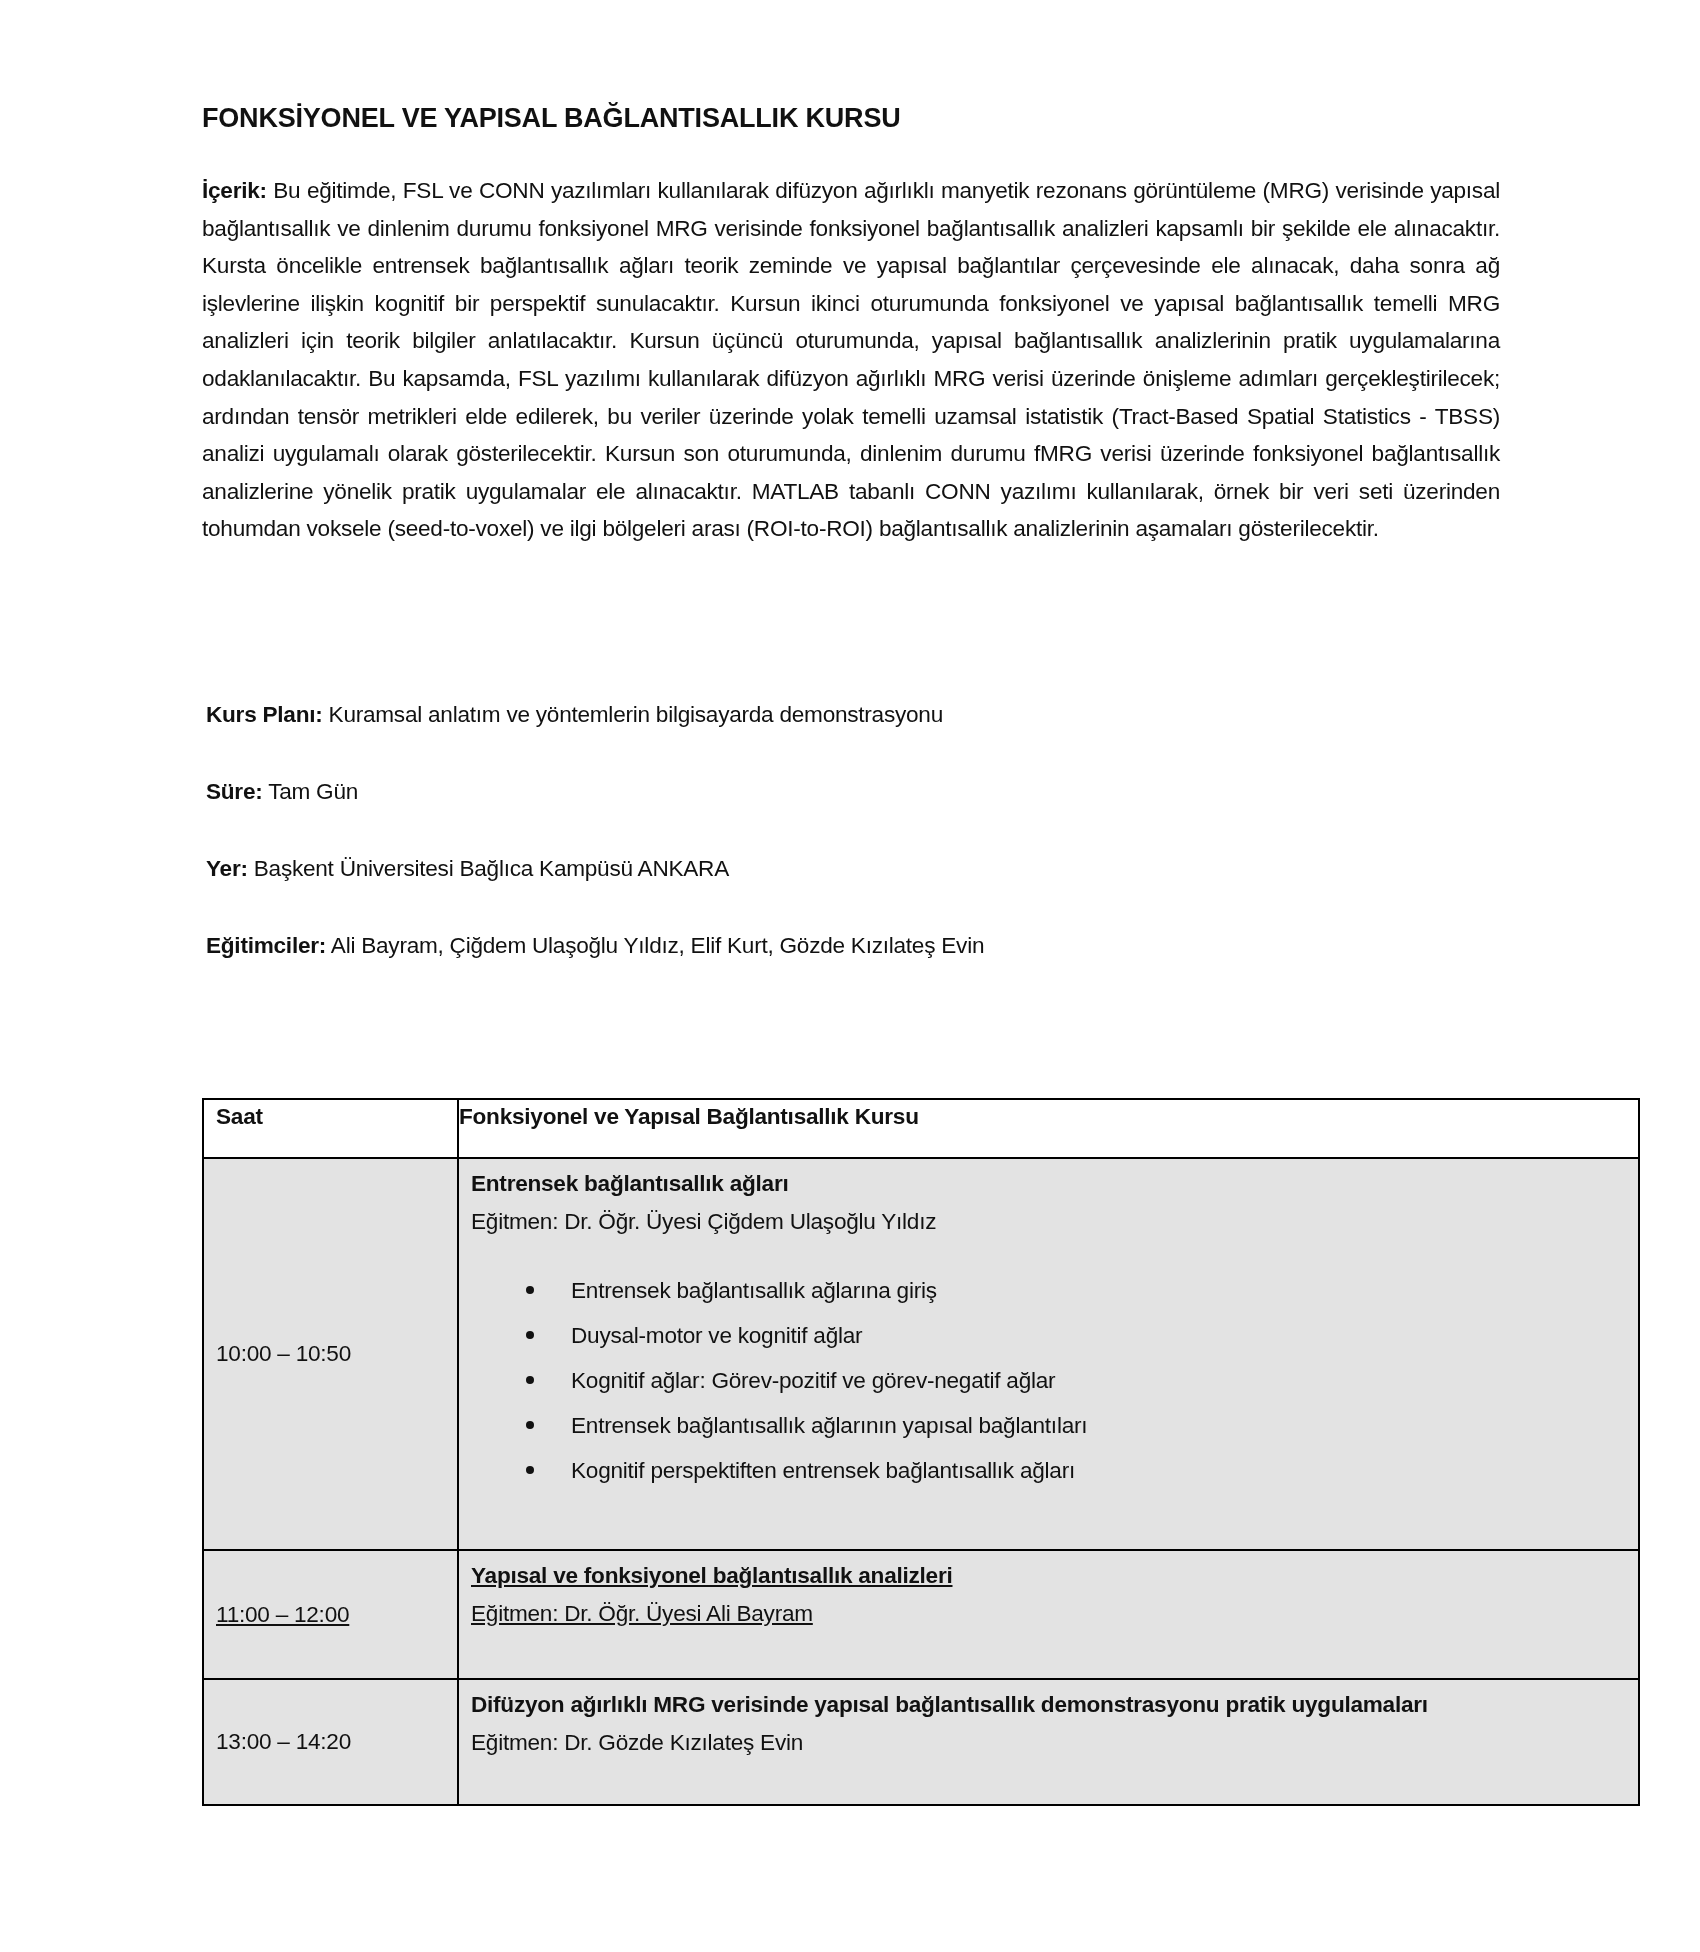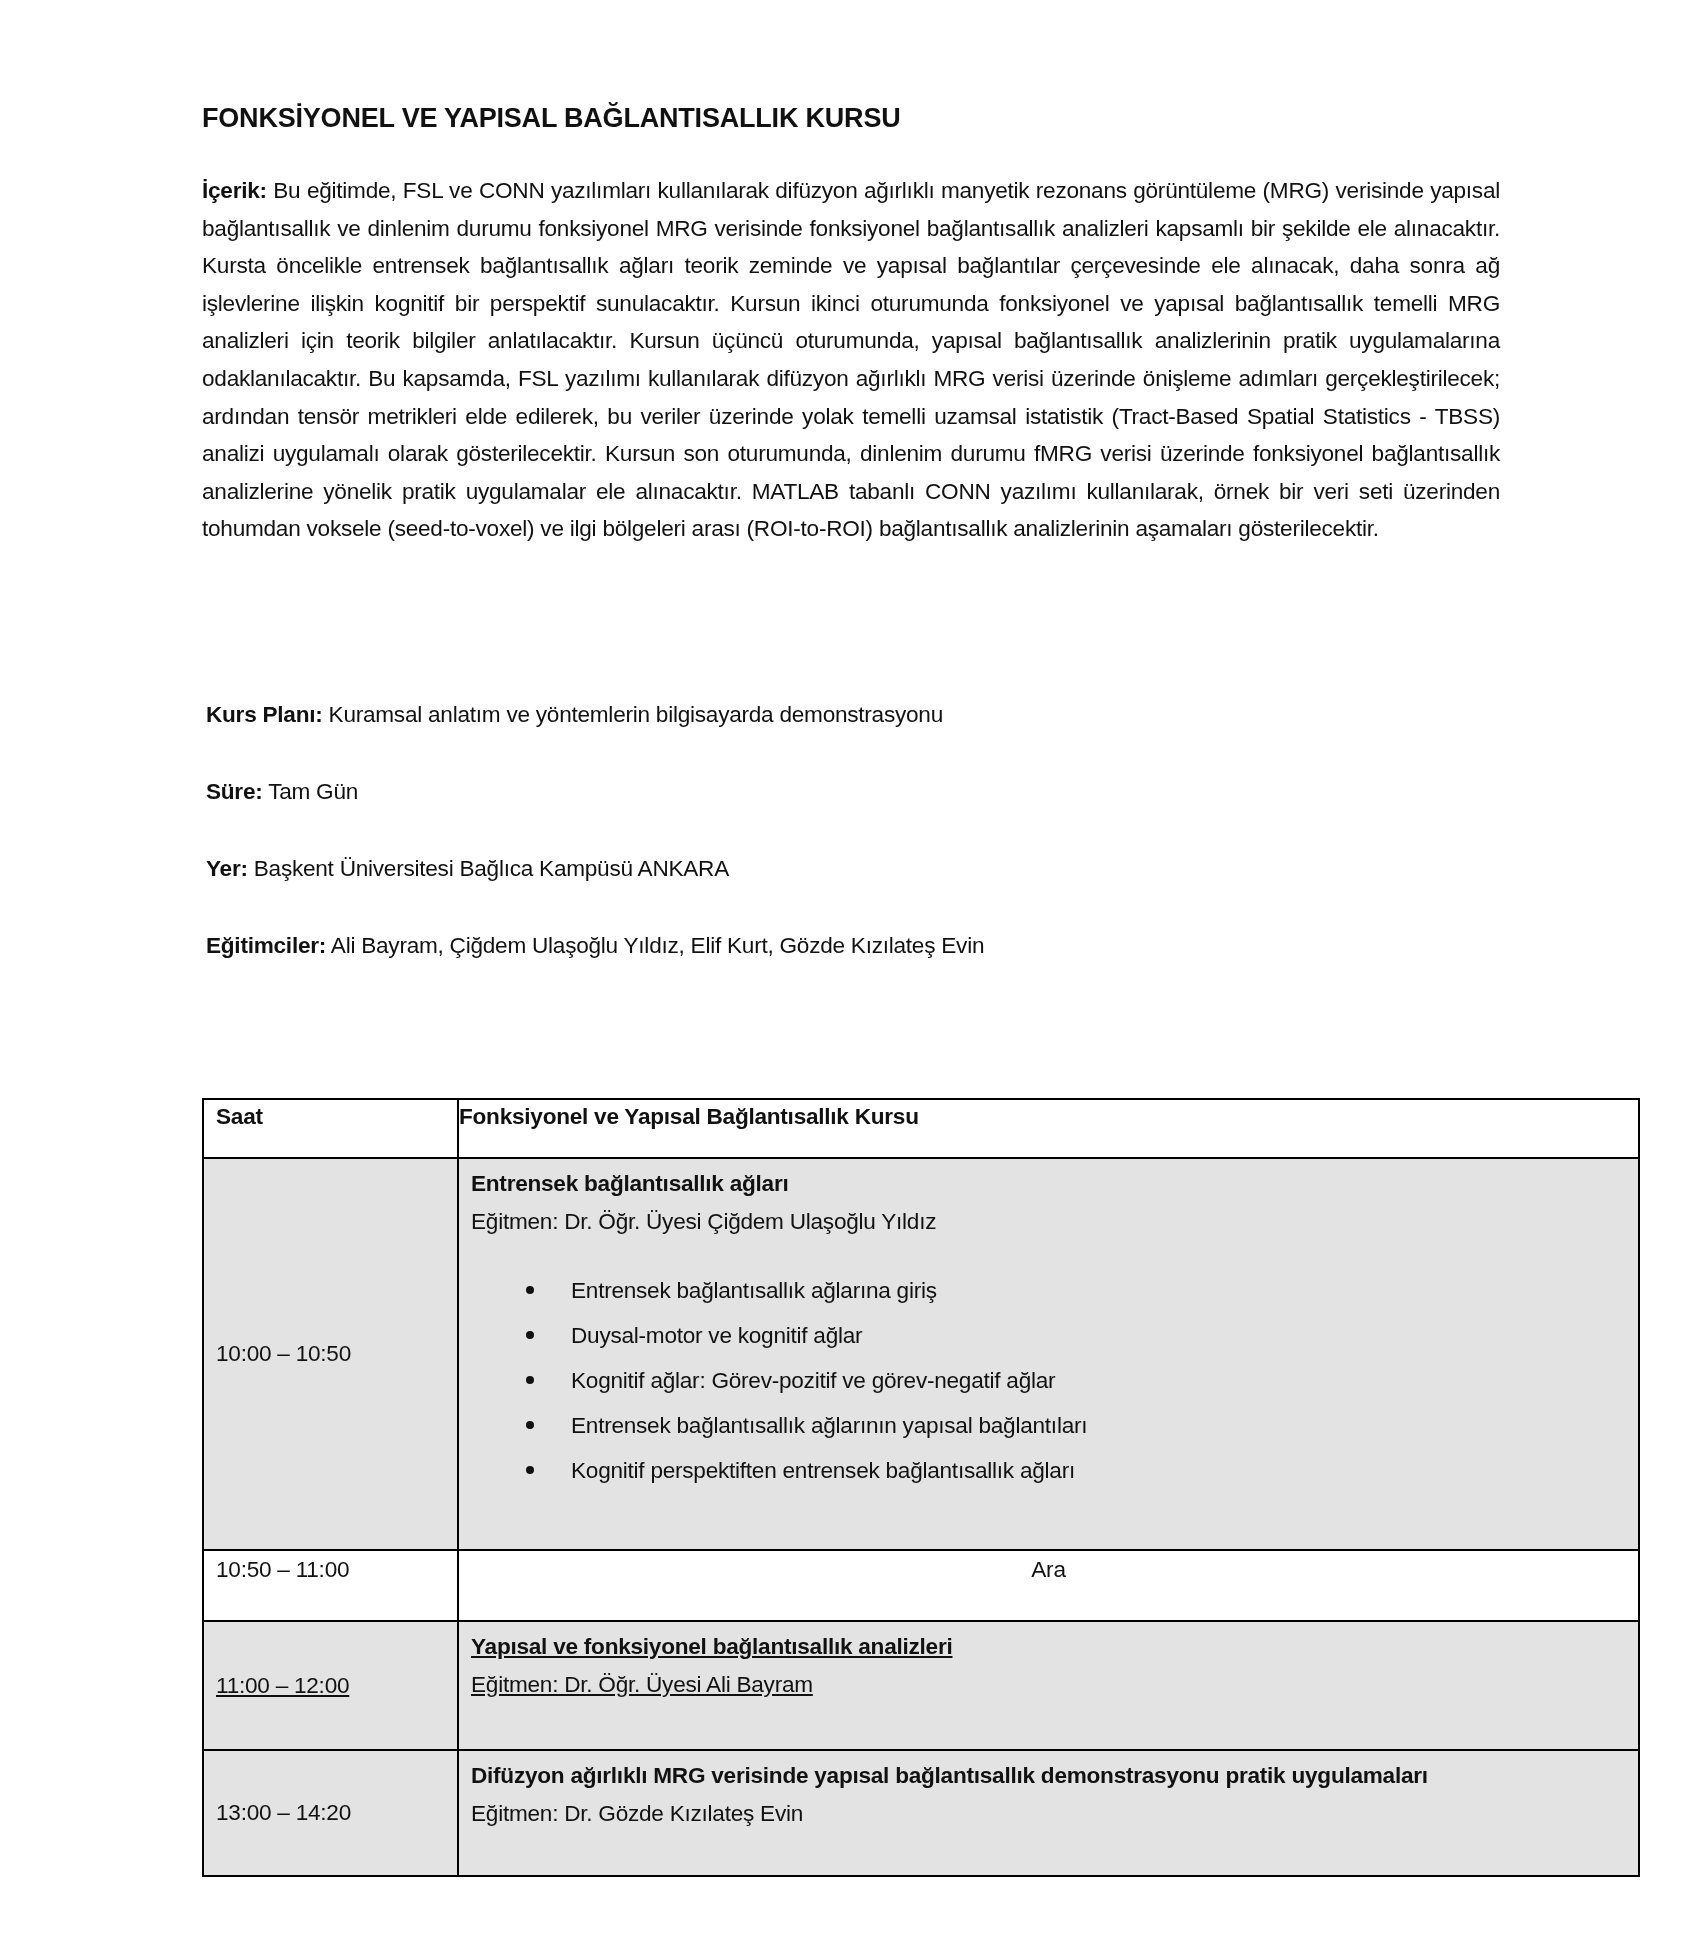--- a/index.html
+++ b/index.html
@@ -85,24 +85,20 @@
       <ul class="topics">
         <li><span class="bullet"></span><span>Entrensek bağlantısallık ağlarına giriş</span></li>
         <li><span class="bullet"></span><span>Duysal-motor ve kognitif ağlar</span></li>
         <li><span class="bullet"></span><span>Kognitif ağlar: Görev-pozitif ve görev-negatif ağlar</span></li>
         <li><span class="bullet"></span><span>Entrensek bağlantısallık ağlarının yapısal bağlantıları</span></li>
         <li><span class="bullet"></span><span>Kognitif perspektiften entrensek bağlantısallık ağları</span></li>
       </ul>
     </td>
   </tr>
 
-  <tr class="white r2">
-    <td class="c1 time top">10:50 – 11:00</td>
-    <td class="center-cell">Ara</td>
-  </tr>
 
   <tr class="grey r3">
     <td class="c1 time" style="background: rgb(227, 227, 227);">11:00 – 12:00</td>
     <td class="content" style="background: rgb(227, 227, 227);">
       <span class="session-title">Yapısal ve fonksiyonel bağlantısallık analizleri</span>
       <span class="trainer">Eğitmen: Dr. Öğr. Üyesi Ali Bayram</span>
     </td>
   </tr>
 
 

